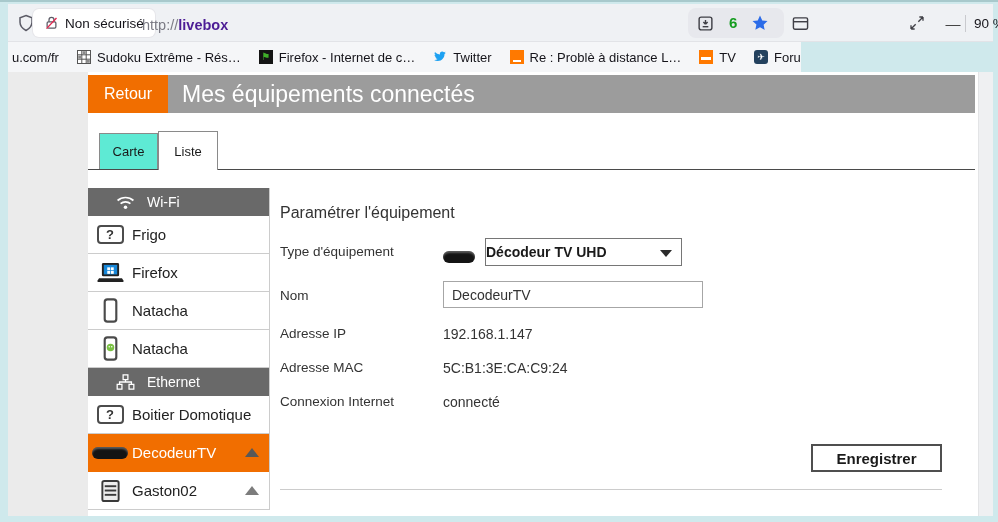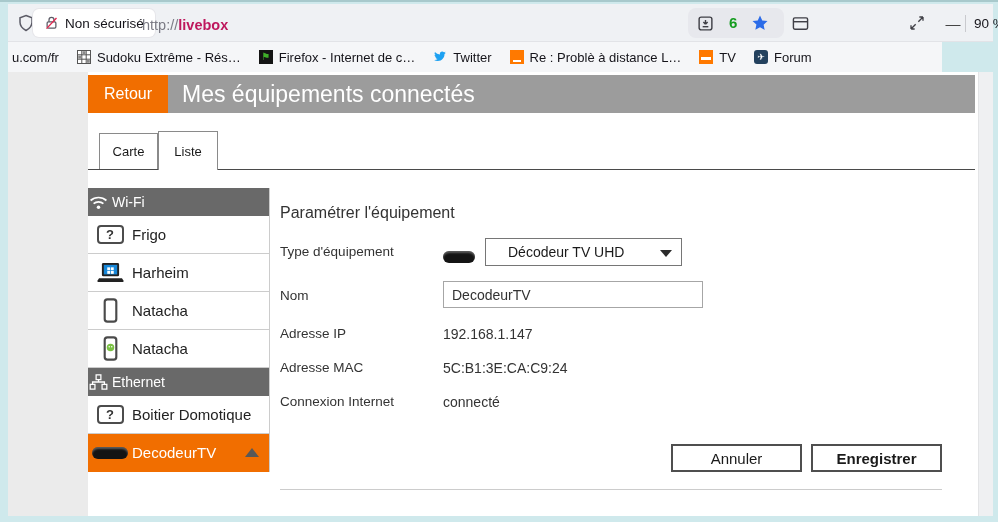--- a/index.html
+++ b/index.html
@@ -4,26 +4,26 @@
 <style>
   * { box-sizing: border-box; margin: 0; padding: 0; }
   html,body { width:998px; height:522px; }
   body { font-family:"Liberation Sans", sans-serif; }
   .frame { position:relative; width:998px; height:522px; background:#cfe9ec; overflow:hidden; }
   .frame::before { content:""; position:absolute; left:0; top:0; width:100%; height:2px; background:#a8c9cc; }
   .abs { position:absolute; }
 
   
   .addressbar { left:8px; top:4px; width:985px; height:38px; background:#eff1f4; border-bottom:1px solid #e2e3e7; }
-  .bookmarksbar { left:8px; top:42px; width:934px; height:30px; background:#f5f6f8; display:flex; align-items:center; padding:0 2px; overflow:hidden; }
+  .bookmarksbar { left:8px; top:42px; width:793px; height:30px; background:#f5f6f8; display:flex; align-items:center; padding:0 2px; overflow:hidden; }
   .chip { left:25px; top:5px; height:28px; background:#fff; border-radius:6px; display:flex; align-items:center; gap:6px; padding:0 11px; box-shadow:0 0 0 1px #e6e6ea; }
   .chip-label { font-size:13.5px; color:#15141a; white-space:nowrap; }
   .urltext { left:134px; top:13px; font-size:14.5px; white-space:nowrap; }
   .url-scheme { color:#7a7a84; }
-  .url-host { color:#be185d; font-weight:bold; }
+  .url-host { color:#4c1d95; font-weight:bold; }
   .dl-pill { left:680px; top:4px; width:96px; height:30px; background:#e7e8ed; border-radius:8px; }
   .icon-btn { display:flex; align-items:center; justify-content:center; }
   .dl-count { font-size:15px; font-weight:bold; color:#149c1f; }
   .chrome-divider { left:957px; top:11px; width:1px; height:17px; background:#c9cace; }
   .zoom-level { left:966px; top:12px; font-size:13.5px; color:#15141a; white-space:nowrap; }
 
   .bm { display:flex; align-items:center; gap:6px; padding:0 9px; height:24px; flex:0 0 auto; cursor:default; }
   .bm-label { font-size:13px; color:#15141a; white-space:nowrap; }
   .fav { width:14px; height:14px; flex:0 0 auto; display:flex; align-items:center; justify-content:center; position:relative; }
   .fav-orange { background:#ff7900; }
@@ -35,41 +35,41 @@
 
   
   .pagebg { left:8px; top:72px; width:985px; height:444px; background:#fff; }
   .leftstrip { left:8px; top:72px; width:80px; height:444px; background:#ebebeb; }
   .scrolltrack { left:978px; top:72px; width:15px; height:444px; background:#eff0f2; border-left:1px solid #e3e4e6; }
 
   .btn-retour { left:88px; top:75px; width:80px; height:38px; background:#f16e00; color:#fff; font-size:16px; display:flex; align-items:center; justify-content:center; cursor:pointer; }
   .titlebar { left:168px; top:75px; width:807px; height:38px; background:#9c9c9c; color:#fff; font-size:23px; display:flex; align-items:center; padding-left:14px; white-space:nowrap; overflow:hidden; }
 
   .tab { display:flex; align-items:center; justify-content:center; font-size:13px; color:#1a1a1a; cursor:pointer; }
-  .tab-carte { left:99px; top:133px; width:59px; height:36px; background:#ffffff; border:1px solid #8a8a8a; border-bottom:none; z-index:2; }
+  .tab-carte { left:99px; top:133px; width:59px; height:36px; background:#5eead4; border:1px solid #8a8a8a; border-bottom:none; z-index:2; }
   .tab-liste { left:158px; top:131px; width:60px; height:39px; background:#fff; border:1px solid #8a8a8a; border-bottom:none; z-index:3; }
   .tabline { left:88px; top:169px; width:887px; height:1px; background:#4a4a4a; z-index:1; }
 
   
   .sidebar { left:88px; top:188px; width:182px; background:#fff; border-right:1px solid #ccc; }
-  .sb-header { height:28px; background:#696969; color:#fff; font-size:14px; display:flex; align-items:center; gap:4px; padding-left:1px; }
+  .sb-header { height:28px; background:#696969; color:#fff; font-size:14px; display:flex; align-items:center; gap:12px; padding-left:28px; }
   .sb-item { height:38px; border-bottom:1px solid #ccc; display:flex; align-items:center; font-size:15px; color:#222; position:relative; cursor:pointer; background:#fff; }
   .sb-icon { width:44px; display:flex; align-items:center; justify-content:center; flex:0 0 auto; }
   .sb-item.selected { background:#f16e00; color:#fff; border-bottom-color:#f16e00; }
   .caret-up { width:0; height:0; border-left:7px solid transparent; border-right:7px solid transparent; border-bottom:9px solid #7c7c7c; position:absolute; right:10px; top:14px; }
   .sb-item.selected .caret-up { border-bottom-color:#585858; }
   .qbox { width:27px; height:19px; border:2px solid #4c4c4c; border-radius:4px; background:#fff; display:flex; align-items:center; justify-content:center; font-size:13px; font-weight:bold; color:#333; }
   .decoder { width:36px; height:12px; background:#141414; border-radius:6px; box-shadow:inset 0 2px 2px rgba(255,255,255,.3); }
 
   
   .form-title { left:280px; top:204px; font-size:16px; color:#333; }
   .f-label { font-size:13.5px; color:#333; white-space:nowrap; }
   .f-value { font-size:14px; color:#333; white-space:nowrap; }
   .decoder-sm { left:443px; top:251px; width:32px; height:12px; background:#141414; border-radius:6px; box-shadow:inset 0 2px 2px rgba(255,255,255,.3); }
-  .select { left:485px; top:238px; width:197px; height:28px; background:#fff; border:1px solid #767676; display:flex; align-items:center; padding-left:22px; font-size:14px; color:#1a1a1a; cursor:pointer; }
+  .select { left:485px; top:238px; width:197px; height:28px; background:#fff; border:1px solid #767676; display:flex; align-items:center; padding-left:0; font-size:14px; color:#1a1a1a; cursor:pointer;font-weight:bold; }
   .select-caret { position:absolute; right:9px; top:11px; width:0; height:0; border-left:6px solid transparent; border-right:6px solid transparent; border-top:7px solid #2b2b2b; }
   .txt-input { left:443px; top:281px; width:260px; height:27px; border:1px solid #a6a6a6; background:#fff; font-family:"Liberation Sans",sans-serif; font-size:14px; color:#333; padding:0 8px; }
   .form-btn { height:28px; width:131px; background:#fff; border:2px solid #4f4f4f; font-size:15px; color:#1a1a1a; display:flex; align-items:center; justify-content:center; cursor:pointer; }
   .btn-annuler { left:671px; top:444px; }
   .btn-enreg { left:811px; top:444px;font-weight:bold; }
   .form-hr { left:280px; top:489px; width:662px; height:1px; background:#ccc; }
 </style>
 </head>
 <body>
 
@@ -200,21 +200,21 @@
         <svg width="27" height="21" viewBox="0 0 28 22">
             <rect x="5" y="1" width="18" height="14" rx="1.5" fill="#222"></rect>
             <rect x="7" y="3" width="14" height="10" fill="#1787d8"></rect>
             <rect x="10.6" y="5.6" width="3" height="3" fill="#fff"></rect>
             <rect x="14.4" y="5.6" width="3" height="3" fill="#fff"></rect>
             <rect x="10.6" y="9.4" width="3" height="3" fill="#fff"></rect>
             <rect x="14.4" y="9.4" width="3" height="3" fill="#fff"></rect>
             <path d="M2 17h24l1.6 2.4c.4.7 0 1.6-1 1.6H1.4c-1 0-1.4-.9-1-1.6z" fill="#222"></path>
           </svg>
       </span>
-      <span>Harheim</span>
+      <span>Firefox</span>
     </div>
     <div class="sb-item">
       <span class="sb-icon">
         <svg width="15" height="25" viewBox="0 0 16 28">
             <rect x="1.5" y="1.5" width="13" height="25" rx="3" fill="none" stroke="#4a4a4a" stroke-width="2.4"></rect>
           </svg>
       </span>
       <span>Natacha</span>
     </div>
     <div class="sb-item">
@@ -245,20 +245,32 @@
         </span>
       <span>Boitier Domotique</span>
     </div>
     <div class="sb-item selected">
       <span class="sb-icon">
           <span class="decoder"></span>
         </span>
       <span>DecodeurTV</span>
       <span class="caret-up"></span>
     </div>
+    <div class="sb-item">
+      <span class="sb-icon">
+        <svg width="23" height="24" viewBox="0 0 24 24">
+            <rect x="3.5" y="1.5" width="17" height="21" rx="2" fill="#ededed" stroke="#3a3a3a" stroke-width="2"></rect>
+            <line x1="6" y1="7" x2="18" y2="7" stroke="#3a3a3a" stroke-width="2"></line>
+            <line x1="6" y1="11.5" x2="18" y2="11.5" stroke="#3a3a3a" stroke-width="2"></line>
+            <line x1="6" y1="16" x2="18" y2="16" stroke="#3a3a3a" stroke-width="2"></line>
+          </svg>
+      </span>
+      <span>Gaston02</span>
+      <span class="caret-up"></span>
+    </div>
   </div>
 
   <div class="abs form-title">Paramétrer l'équipement</div>
 
   <div class="abs f-label" style="left:280px; top:244px;">Type d'équipement</div>
   <div class="abs decoder-sm"></div>
   <div class="abs select">
     <span>Décodeur TV UHD</span>
     <span class="select-caret"></span>
   </div>
@@ -268,17 +280,16 @@
 
   <div class="abs f-label" style="left:280px; top:326px;">Adresse IP</div>
   <div class="abs f-value" style="left:443px; top:326px;">192.168.1.147</div>
 
   <div class="abs f-label" style="left:280px; top:360px;">Adresse MAC</div>
   <div class="abs f-value" style="left:443px; top:360px;">5C:B1:3E:CA:C9:24</div>
 
   <div class="abs f-label" style="left:280px; top:394px;">Connexion Internet</div>
   <div class="abs f-value" style="left:443px; top:394px;">connecté</div>
 
-  <div class="abs form-btn btn-annuler">Annuler</div>
   <div class="abs form-btn btn-enreg">Enregistrer</div>
   <div class="abs form-hr"></div>
 
 </div>
 
 </body></html>

